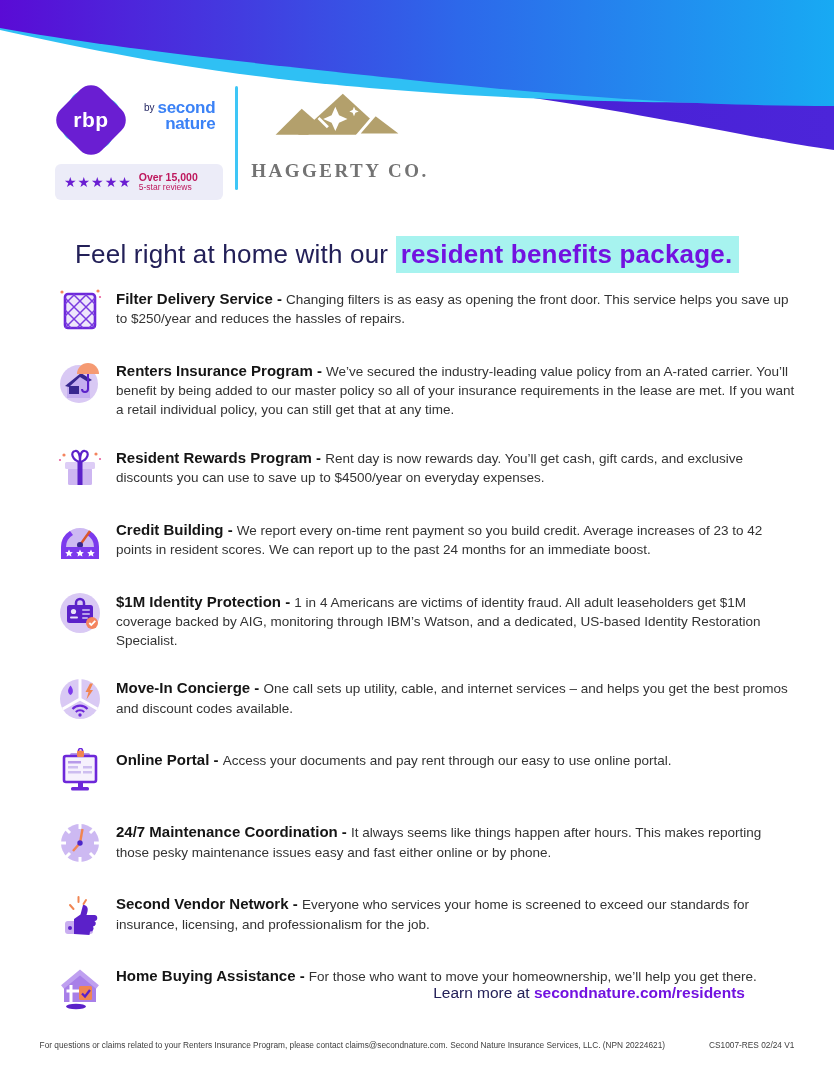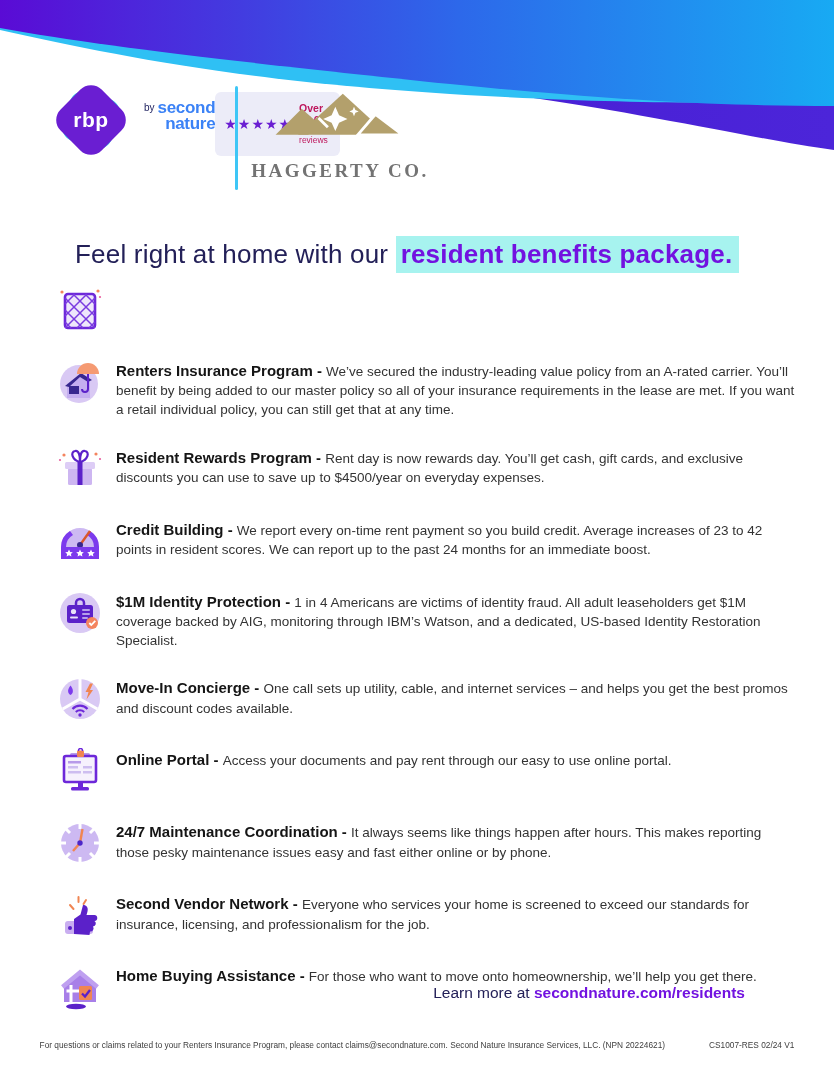--- a/index.html
+++ b/index.html
@@ -1,21 +1,21 @@
 <!DOCTYPE html>
 <html><head>
 <meta charset="utf-8">
 <style>
   html,body{margin:0;padding:0;}
   body{width:834px;height:1080px;position:relative;overflow:hidden;background:#fff;
        font-family:"Liberation Sans","DejaVu Sans",sans-serif;color:#222;}
   .wave{position:absolute;top:0;left:0;width:834px;height:158px;display:block;}
   
   .logos{position:absolute;top:84px;left:55px;display:flex;align-items:flex-start;}
-  .left-col{display:flex;flex-direction:row;width:168px;}
+  .left-col{display:flex;flex-direction:column;width:168px;}
   .rbp-row{display:flex;align-items:flex-start;}
   .rbp-mark{position:relative;width:72px;height:72px;flex:none;}
   .rbp-teal{position:absolute;inset:10px;background:#35cfe3;border-radius:15px;transform:rotate(19deg);}
   .rbp-purp{position:absolute;inset:7px;background:#6a1ed2;border-radius:15px;transform:rotate(45deg);}
   .rbp-txt{position:absolute;inset:0;display:flex;align-items:center;justify-content:center;
            color:#fff;font-weight:bold;font-size:21px;letter-spacing:.5px;}
   .by-brand{display:flex;margin-left:17px;margin-top:16px;}
   .by{font-size:10px;color:#1c1f5e;margin:2px 3px 0 0;}
   .brand{font-weight:bold;font-size:17px;line-height:.92;color:#3b82f6;text-align:right;letter-spacing:-.3px;}
   .reviews{margin-top:8px;background:#ececf8;border-radius:6px;padding:7px 9px;display:flex;align-items:center;width:150px;}
@@ -110,20 +110,21 @@
     <div class="brow">
       <span class="bicon">
         <svg viewBox="0 0 46 46">
           <circle cx="5" cy="5" r="1.6" fill="#f4845f"></circle>
           <circle cx="41" cy="4" r="1.6" fill="#f4845f"></circle>
           <circle cx="43" cy="10" r="1.1" fill="#e85d9d"></circle>
           <rect x="8" y="7" width="30" height="34" rx="3" fill="#eee6fb" stroke="#6d28d9" stroke-width="2.6"></rect>
           <path d="M8 17 L18 7 M8 29 L30 7 M8 41 L38 11 M20 41 L38 23 M32 41 L38 35 M28 7 L38 17 M16 7 L38 29 M8 11 L38 41 M8 23 L26 41 M8 35 L14 41" stroke="#7a3be0" stroke-width="1.5" fill="none"></path>
         </svg>
       </span>
+      <p class="btext"><span class="btitle">Filter Delivery Service - </span><span>Changing filters is as easy as opening the front door. This service helps you save up to $250/year and reduces the hassles of repairs.</span></p>
     </div>
     <div class="brow">
       <span class="bicon">
         <svg viewBox="0 0 46 46">
           <circle cx="22" cy="25" r="19" fill="#d9c9f4"></circle>
           <path d="M10 25 L24 15 L33 21 L33 39 L10 39 Z" fill="#c4aef0"></path>
           <path d="M8 27 L24 14 L35 21 L31 23 L23 18 L12 28 Z" fill="#38288f"></path>
           <rect x="12" y="27" width="10" height="8" fill="#38288f"></rect>
           <path d="M20 15 A11 11 0 0 1 42 15 Z" fill="#f59a72"></path>
           <path d="M31 15 V30 a3 3 0 0 1 -6 0" stroke="#5b21c9" stroke-width="2" fill="none"></path>
@@ -243,21 +244,21 @@
       <span class="bicon">
         <svg viewBox="0 0 46 46">
           <ellipse cx="19" cy="42.5" rx="10" ry="2.8" fill="#5b21c9"></ellipse>
           <path d="M7 22 L23 9 L39 22 V38 H7 Z" fill="#a87fe8"></path>
           <path d="M5.5 23 L23 8.5 L40.5 23" fill="none" stroke="#bfa0f0" stroke-width="4.5"></path>
           <path d="M14 38 V21 M9.5 27 h13" stroke="#fff" stroke-width="3"></path>
           <rect x="22" y="22" width="13" height="14" rx="1.5" fill="#f08552"></rect>
           <path d="M25 29.5 l3 3 5 -6.5" stroke="#5b21c9" stroke-width="2.3" fill="none"></path>
         </svg>
       </span>
-      <p class="btext"><span class="btitle">Home Buying Assistance - </span><span>For those who want to move onto homeownership, we’ll help you get there.</span></p>
+      <p class="btext"><span class="btitle">Home Buying Assistance - </span><span>For those who want to move your homeownership, we’ll help you get there.</span></p>
     </div>
   </div>
 
 <div class="learn">
   <span>Learn more at </span><a href="#" class="link">secondnature.com/residents</a>
 </div>
 
 <div class="foot">
   <span class="fl">For questions or claims related to your Renters Insurance Program, please contact claims@secondnature.com. Second Nature Insurance Services, LLC. (NPN 20224621)</span>
   <span class="fr">CS1007-RES 02/24 V1</span>

